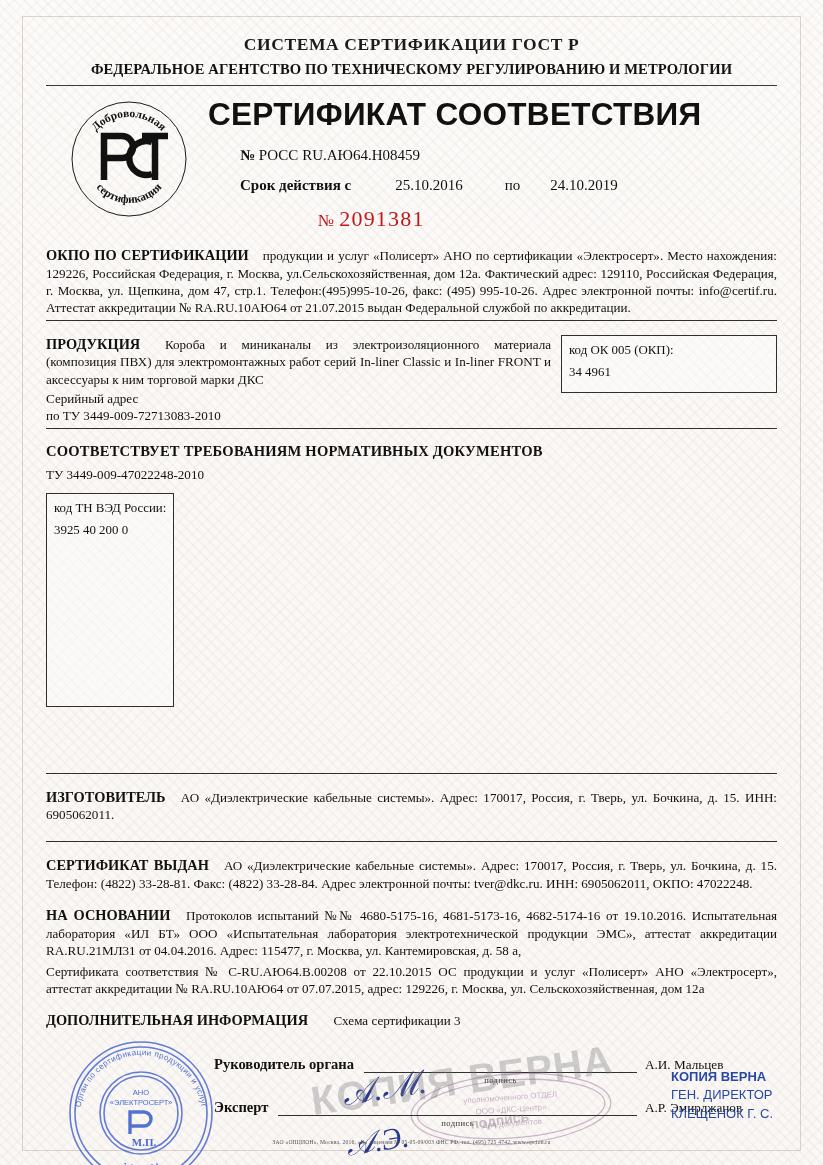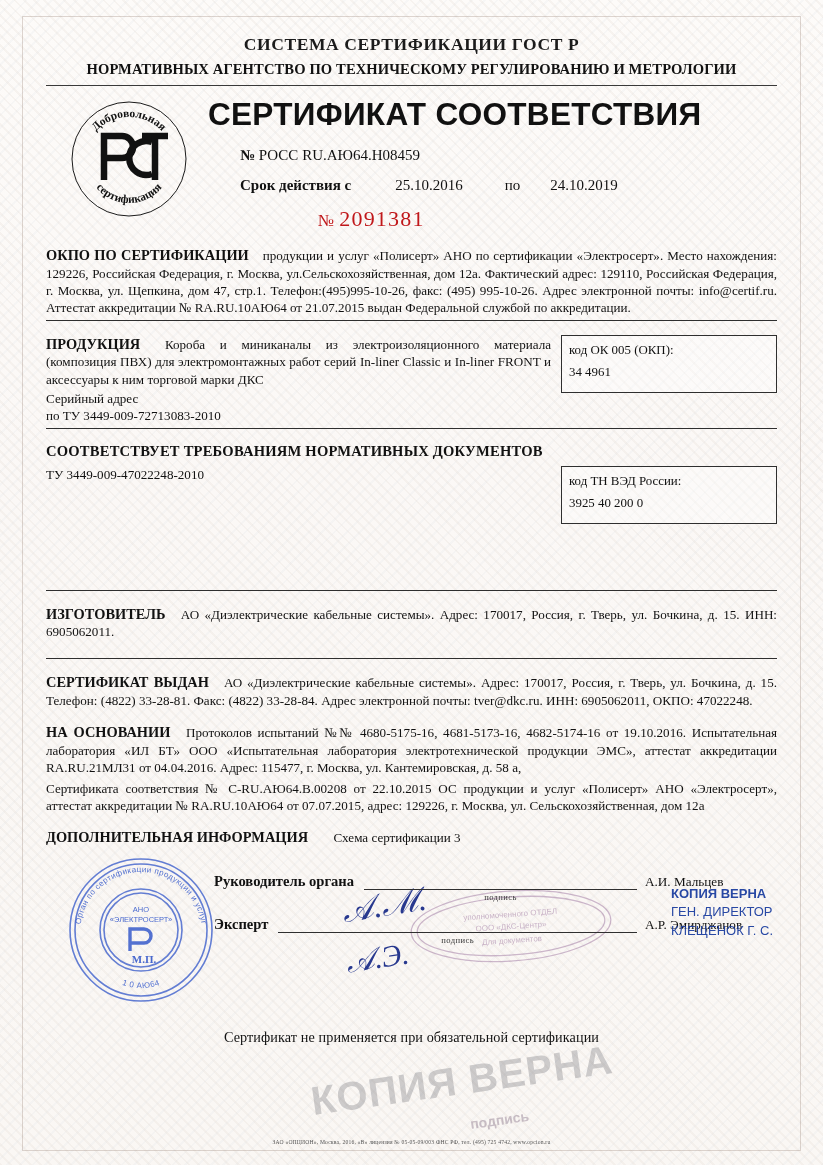--- a/index.html
+++ b/index.html
@@ -226,35 +226,35 @@
     color:#1d3fa0;
     font-family:"Liberation Sans", sans-serif;
     font-size:13px;
     line-height:1.45;
     text-align:left;
     opacity:.95;
   }
   .blue-note b{font-weight:bold;}
   .mt2{margin-top:2px;}
   .mt4{margin-top:4px;}
-  .mt6{margin-top:6px;}
+  .mt6{margin-top:6px;flex-direction:column;}
   .indent-head{display:inline;font-weight:bold;font-size:14.4px;}
   .inline-txt{display:inline;font-size:13.1px;}
   .pad-l{padding-left:10px;}
 </style>
 </head>
 <body>
 
 <div class="page">
   <div class="frame"></div>
 
   <div class="content">
 
     <div class="hdr1">СИСТЕМА СЕРТИФИКАЦИИ ГОСТ Р</div>
-    <div class="hdr2">НОРМАТИВНЫХ АГЕНТСТВО ПО ТЕХНИЧЕСКОМУ РЕГУЛИРОВАНИЮ И МЕТРОЛОГИИ</div>
+    <div class="hdr2">ФЕДЕРАЛЬНОЕ АГЕНТСТВО ПО ТЕХНИЧЕСКОМУ РЕГУЛИРОВАНИЮ И МЕТРОЛОГИИ</div>
     <div class="rule"></div>
 
     <div class="title-row">
       <div class="stamp-rst">
         <svg width="118" height="118" viewBox="0 0 118 118" aria-hidden="true">
           <circle cx="59" cy="59" r="57" fill="none" stroke="#1a1a1a" stroke-width="1"></circle>
           <path id="arcTop" d="M 14 62 A 45 45 0 0 1 104 62" fill="none" stroke="none"></path>
           <path id="arcBot" d="M 16 60 A 43 43 0 0 0 102 60" fill="none" stroke="none"></path>
           <text font-family="Liberation Serif, serif" font-size="11.5" font-weight="bold" fill="#111">
             <textPath href="#arcTop" startOffset="50%" text-anchor="middle">Добровольная</textPath>

